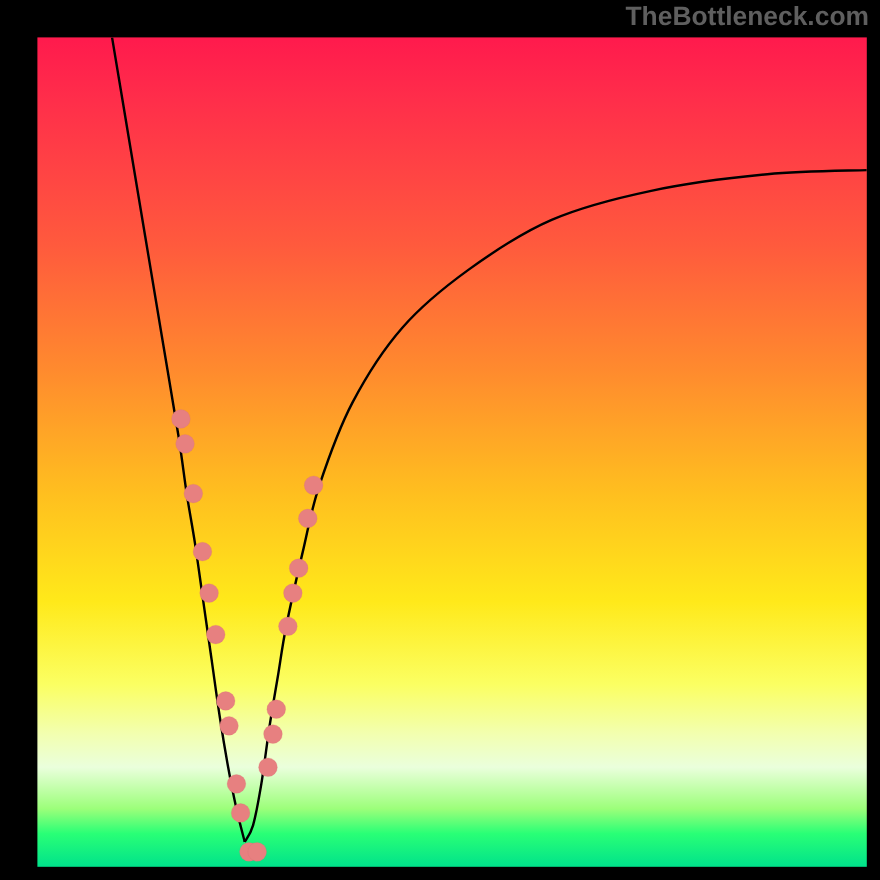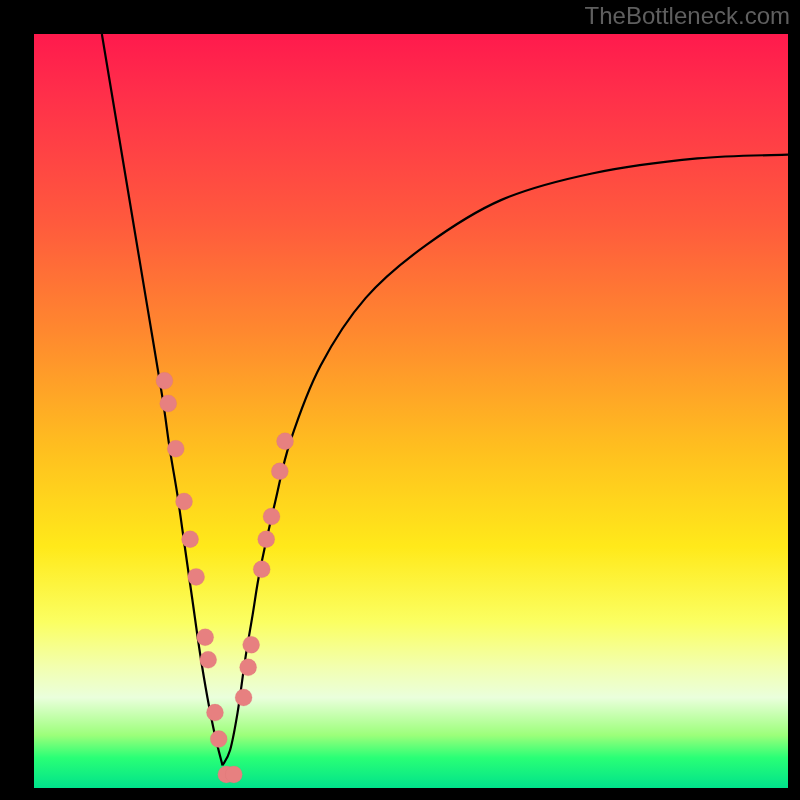--- a/index.html
+++ b/index.html
@@ -38,21 +38,21 @@
       #9cff7a 93%,
       #29ff76 96%,
       #00e28b 100%
     );
   }
   .watermark {
     position: absolute;
     top: 2px;
     right: 10px;
     font-size: 24px;
-    font-weight: 400;
+    font-weight: 700;
     color: #5f5f5f;
     letter-spacing: 0px;
     user-select: none;
   }
   svg.curve {
     position: absolute;
     left: 0;
     top: 0;
     width: 754px;
     height: 754px;

